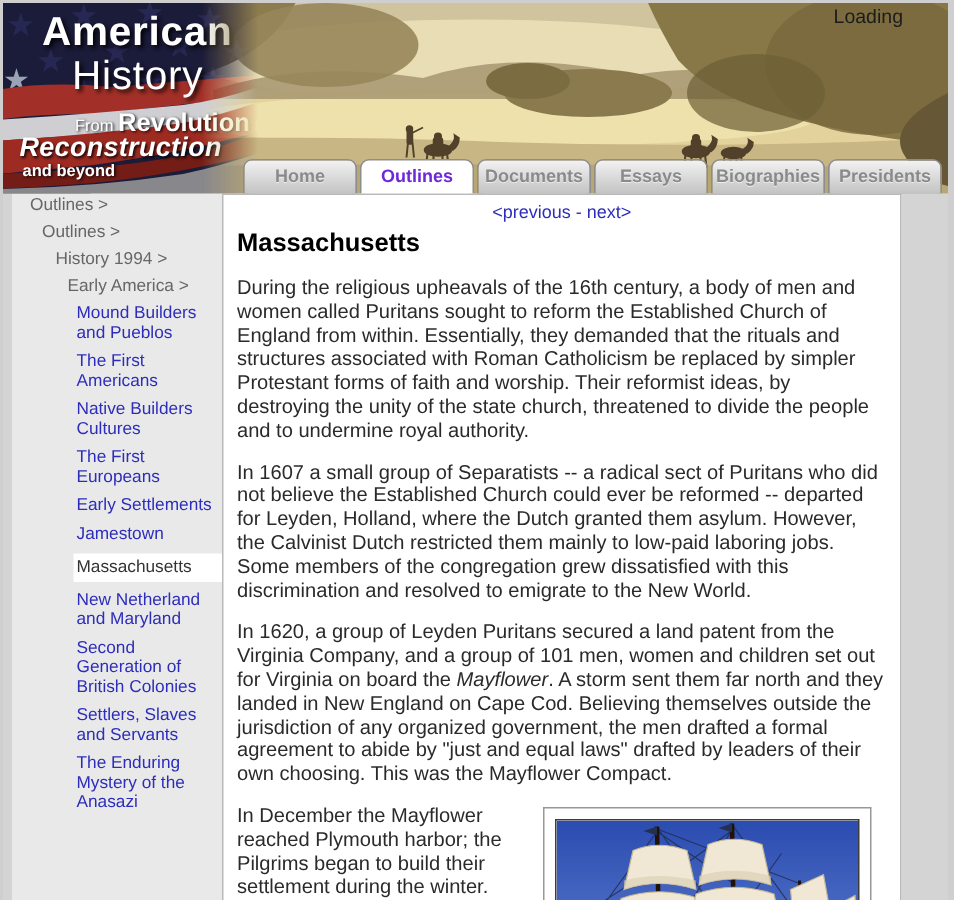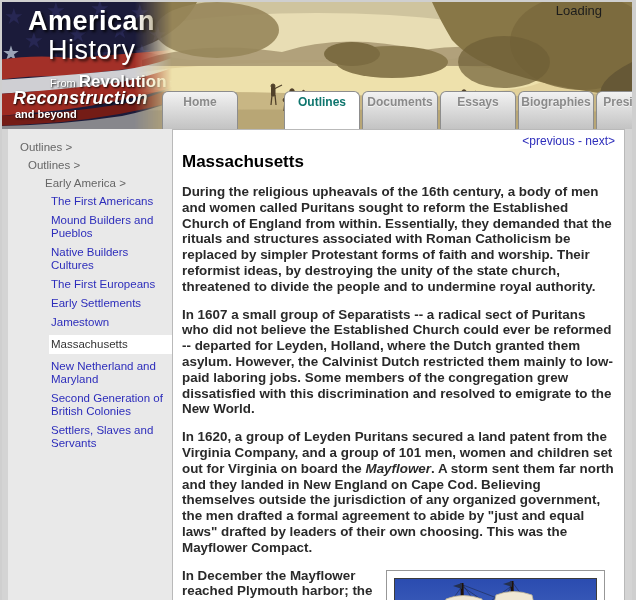--- a/index.html
+++ b/index.html
@@ -23,41 +23,41 @@
   .lt1 { position:absolute; left:26px; top:4px;  font-size:27px; font-weight:bold; letter-spacing:.5px; text-shadow:2px 2px 3px rgba(0,0,0,.85); }
   .lt2 { position:absolute; left:46px; top:33px; font-size:27px; font-weight:normal; letter-spacing:.5px; text-shadow:2px 2px 3px rgba(0,0,0,.85);text-align:center; }
   .lt3 { position:absolute; left:11px; top:70px; font-size:11px; text-shadow:1px 1px 2px rgba(0,0,0,.9); white-space:nowrap;margin-left:37px; }
   .lt3 .big { font-size:17px; font-weight:bold; }
   .lt4 { position:absolute; left:11px; top:86px; font-size:18px; font-weight:bold; letter-spacing:.2px; text-shadow:1px 1px 2px rgba(0,0,0,.9);font-style:italic; }
   .lt5 { position:absolute; left:13px; top:106px; font-size:11px; font-weight:bold; text-shadow:1px 1px 2px rgba(0,0,0,.9); }
 
   .loading { position:absolute; top:1px; right:30px; font-size:13px; color:#1c1c1c; }
 
   .tabs { position:absolute; left:160px; bottom:0; display:flex; }
-  .tab { width:76px; height:38px; margin-right:2px; box-sizing:border-box;
+  .tab { width:76px; height:23px; margin-right:2px; box-sizing:border-box;
          border:1px solid #8d8d8d; border-bottom:none; border-radius:6px 6px 0 0;
          background:linear-gradient(#f2f2f2,#c3c3c3);
          color:#8a8a8a; font-weight:bold; font-size:12px; text-align:center; line-height:21px;
          cursor:pointer; text-shadow:0 1px 0 rgba(255,255,255,.6); }
-  .tab.active { background:#ffffff; color:#0f766e; text-shadow:none;margin-left:44px; }
+  .tab.active { background:#ffffff; color:#6d28d9; text-shadow:none; }
 
   
   .content-row { display:flex; margin-left:6px; height:471px; }
-  .sidebar { flex:none; width:164px; background:#e9e9e9; padding-top:12px; box-sizing:border-box; font-size:11.5px; }
+  .sidebar { flex:none; width:140px; background:#e9e9e9; padding-top:2px; box-sizing:border-box; font-size:11.5px; }
   .crumb { color:#666; margin-bottom:6px; cursor:pointer; }
   .ind0 { padding-left:12px; } .ind1 { padding-left:20px; } .ind2 { padding-left:29px; } .ind3 { padding-left:37px; }
   .slink { color:#2d2dbb; padding-left:43px; margin-bottom:6px; line-height:13px; cursor:pointer; }
   .slink.active { background:#fff; color:#333; margin-left:41px; padding:3px 2px 3px 2px; cursor:default; }
 
   .main { flex:none; width:453px; box-sizing:border-box; background:#fff;
           border:1px solid #b9b9b9; border-bottom:none;
           padding:4px 9px 0 9px; color:#2a2a2a; font-size:13.4px; }
-  .prevnext { text-align:right; font-size:12px; color:#2d2dbb; margin:0 0 1px; cursor:pointer; }
+  .prevnext { text-align:center; font-size:12px; color:#2d2dbb; margin:0 0 1px; cursor:pointer; }
   .article-title { font-size:17px; font-weight:bold; color:#000; margin:4px 0 11px; }
-  .main p { margin:12px 0 12px; line-height:15.8px;font-weight:bold; }
+  .main p { margin:12px 0 12px; line-height:15.8px; }
 
   .figure { float:right; margin:2px 10px 6px 9px; background:#fff; border:1px solid #979797; padding:7px; }
   .figure-inner { width:201px; height:172px; border:1px solid #3c3c3c; overflow:hidden; }
   .figure-inner svg { display:block; }
 </style>
 </head>
 <body>
 
 <div class="page">
 
@@ -165,32 +165,34 @@
       <div class="tab">Biographies</div>
       <div class="tab">Presidents</div>
     </div>
   </div>
 
   <div class="content-row">
 
     <div class="sidebar">
       <div class="crumb ind0">Outlines &gt;</div>
       <div class="crumb ind1">Outlines &gt;</div>
+      <div class="crumb ind2">History 1994 &gt;</div>
       <div class="crumb ind3">Early America &gt;</div>
 
+      <div class="slink">Mound Builders and Pueblos</div>
       <div class="slink">The First Americans</div>
-      <div class="slink">Mound Builders and Pueblos</div>
       <div class="slink">Native Builders Cultures</div>
       <div class="slink">The First Europeans</div>
       <div class="slink">Early Settlements</div>
       <div class="slink">Jamestown</div>
       <div class="slink active">Massachusetts</div>
       <div class="slink">New Netherland and Maryland</div>
       <div class="slink">Second Generation of British Colonies</div>
       <div class="slink">Settlers, Slaves and Servants</div>
+      <div class="slink">The Enduring Mystery of the Anasazi</div>
     </div>
 
     <div class="main">
       <div class="prevnext">&lt;previous - next&gt;</div>
       <div class="article-title">Massachusetts</div>
 
       <p>During the religious upheavals of the 16th century, a body of men and women called Puritans sought to reform the Established Church of England from within. Essentially, they demanded that the rituals and structures associated with Roman Catholicism be replaced by simpler Protestant forms of faith and worship. Their reformist ideas, by destroying the unity of the state church, threatened to divide the people and to undermine royal authority.</p>
       <p>In 1607 a small group of Separatists -- a radical sect of Puritans who did not believe the Established Church could ever be reformed -- departed for Leyden, Holland, where the Dutch granted them asylum. However, the Calvinist Dutch restricted them mainly to low-paid laboring jobs. Some members of the congregation grew dissatisfied with this discrimination and resolved to emigrate to the New World.</p>
       <p><span>In 1620, a group of Leyden Puritans secured a land patent from the Virginia Company, and a group of 101 men, women and children set out for Virginia on board the </span><i>Mayflower</i><span>. A storm sent them far north and they landed in New England on Cape Cod. Believing themselves outside the jurisdiction of any organized government, the men drafted a formal agreement to abide by "just and equal laws" drafted by leaders of their own choosing. This was the Mayflower Compact.</span></p>
 

